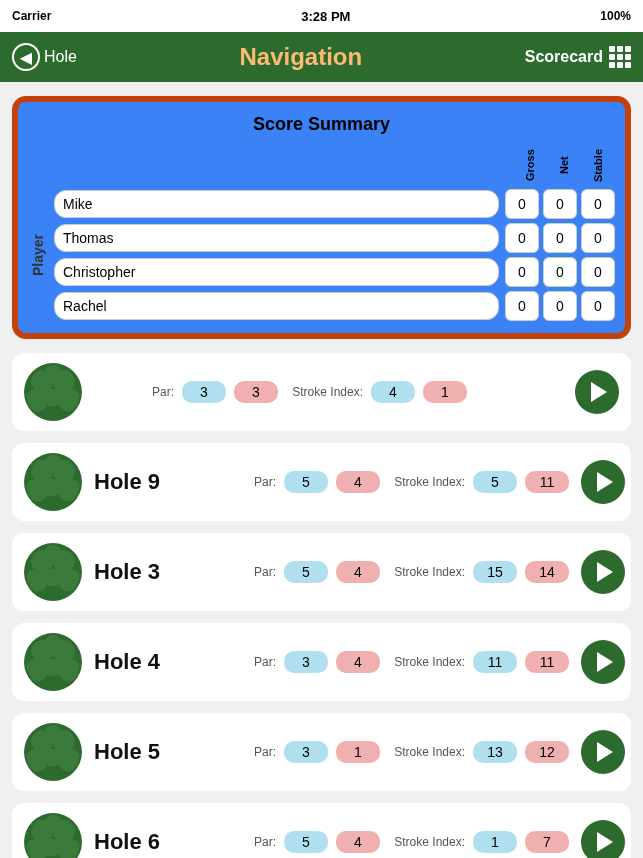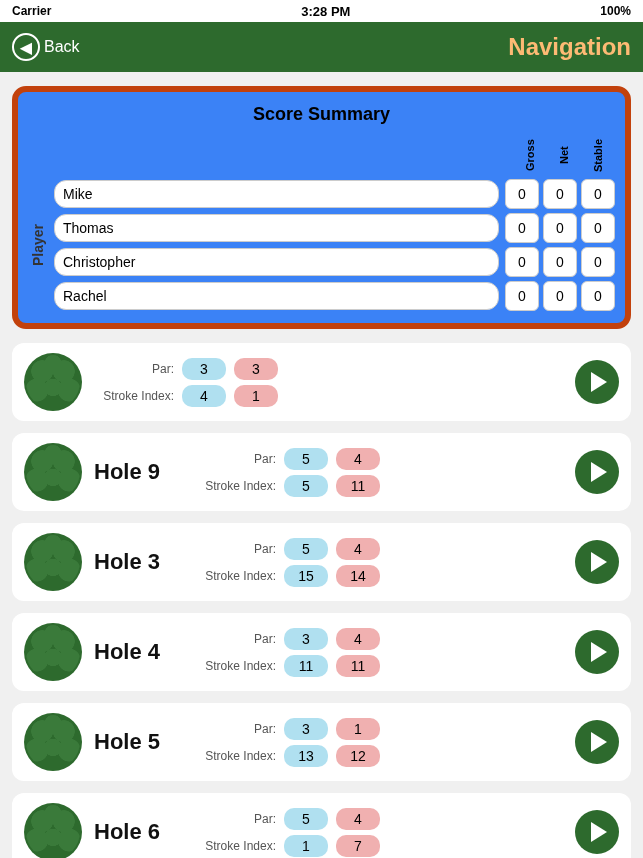--- a/index.html
+++ b/index.html
@@ -13,21 +13,21 @@
 
     
     .status-bar {
       background: white;
       display: flex;
       justify-content: space-between;
       align-items: center;
       padding: 4px 12px;
       font-size: 13px;
       font-weight: 600;
-      height: 22px;
+      height: 32px;
     }
     .status-bar .carrier { font-size: 12px; }
     .status-bar .time { font-size: 13px; font-weight: 600; }
     .status-bar .battery { font-size: 12px; }
 
     
     .nav-bar {
       background: #2d6a2d;
       display: flex;
       align-items: center;
@@ -195,21 +195,20 @@
     }
     .hole-name {
       font-size: 22px;
       font-weight: 700;
       min-width: 90px;
       color: #111;
     }
     .hole-details {
       flex: 1;
       display: flex;
-      flex-direction: column;
       gap: 5px;
     }
     .hole-detail-row {
       display: flex;
       align-items: center;
       gap: 8px;
     }
     .detail-label {
       font-size: 12px;
       color: #555;
@@ -263,23 +262,37 @@
 
 <div class="status-bar">
   <span class="carrier">Carrier</span>
   <span class="time">3:28 PM</span>
   <span class="battery">100%</span>
 </div>
 
 <div class="nav-bar">
   <div class="nav-back">
     <div class="back-arrow">◀</div>
-    <span>Back</span>
+    <span>Hole</span>
   </div>
   <span class="nav-title">Navigation</span>
+  <div class="nav-scorecard">
+    <span>Scorecard</span>
+    <div class="grid-icon">
+      <span></span>
+        <span></span>
+        <span></span>
+      <span></span>
+        <span></span>
+        <span></span>
+      <span></span>
+        <span></span>
+        <span></span>
+    </div>
+  </div>
 </div>
 
 <div class="main-content">
 
   <div class="score-summary-container">
     <div class="score-summary-title">Score Summary</div>
 
     <div style="display:flex; align-items:flex-end; margin-bottom:4px;">
       <div style="width:26px;"></div>
       <div style="flex:1;"></div>

